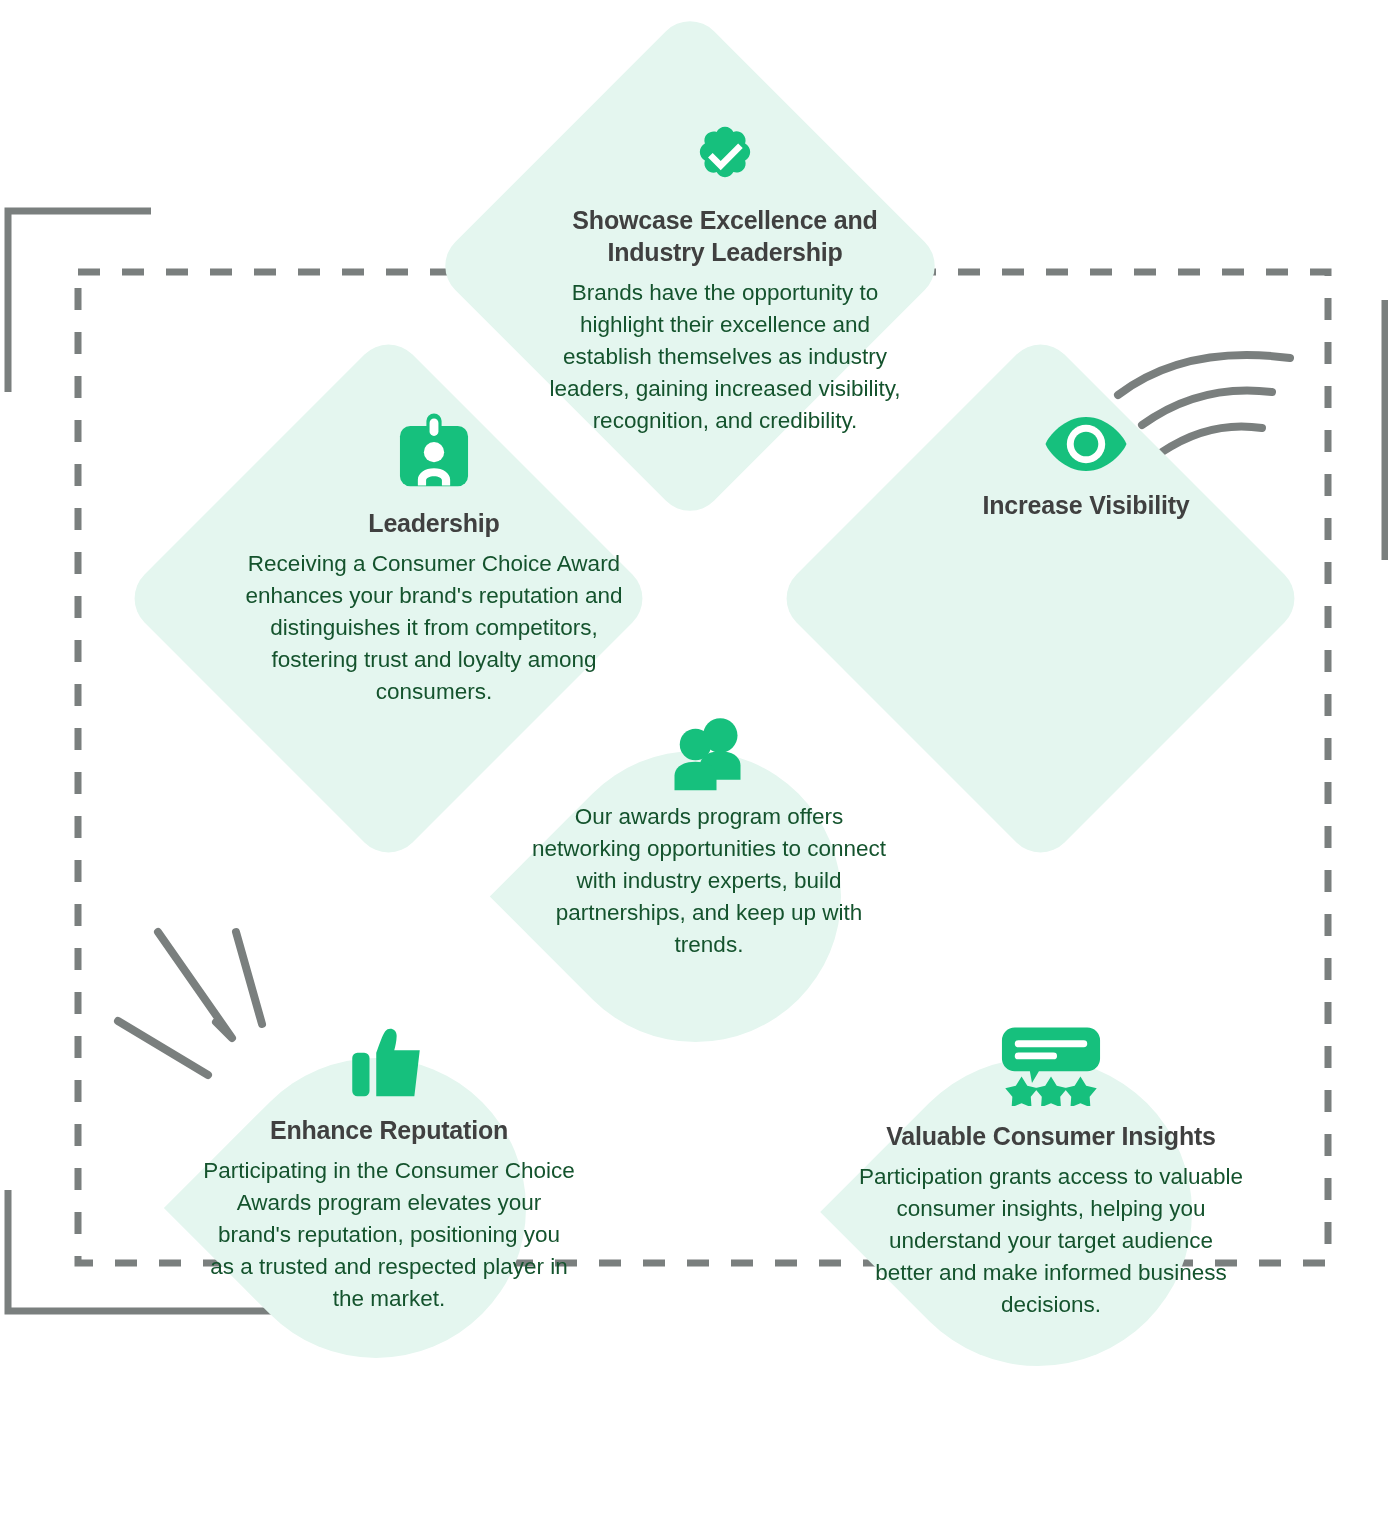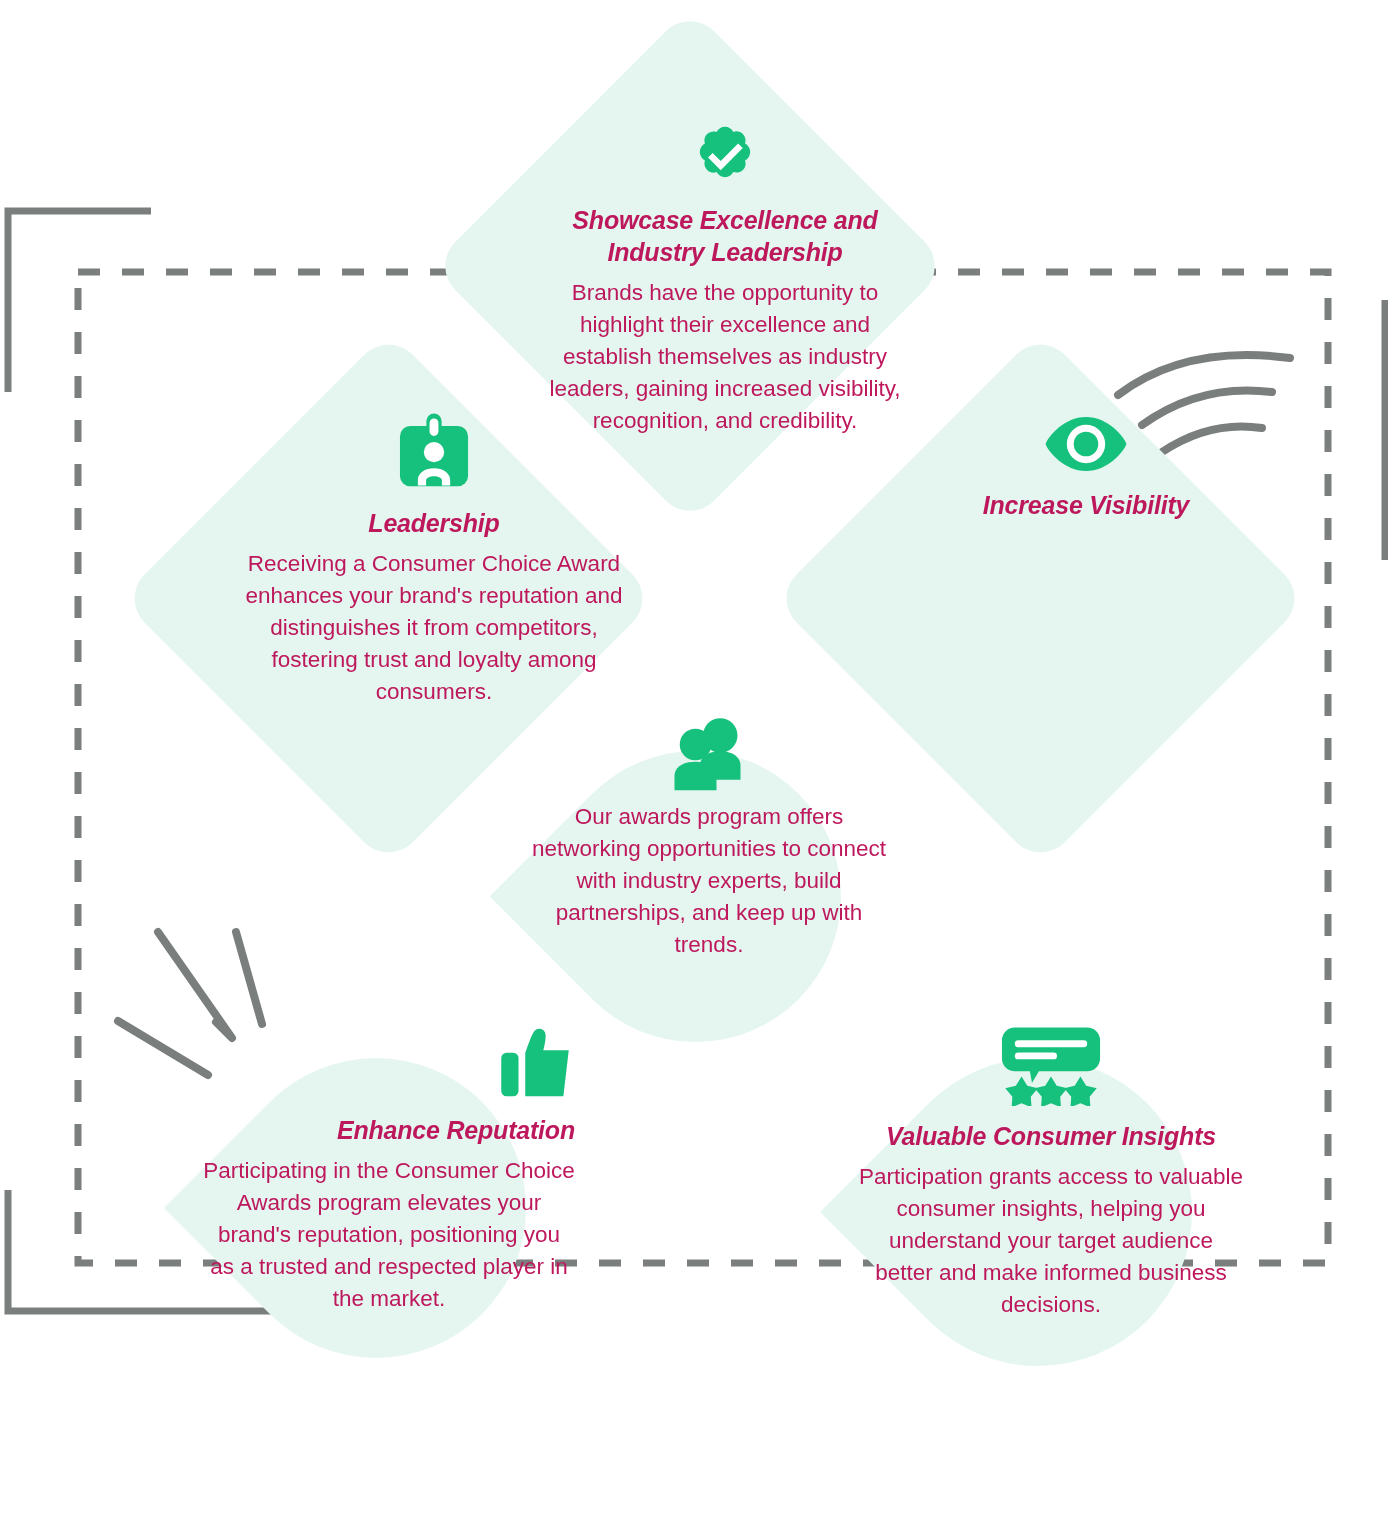--- a/index.html
+++ b/index.html
@@ -54,30 +54,29 @@
     z-index: 3;
     display: flex;
     flex-direction: column;
     align-items: center;
   }
   .card-icon {
     display: block;
     line-height: 0;
   }
   .card-title {
-    color: #be185d;
+    color: #404040;
     font-weight: bold;
     font-size: 25px;
     line-height: 1.28;
     letter-spacing: -0.2px;
     margin-top: 14px;
-    font-style: italic;
   }
   .card-desc {
-    color: #be185d;
+    color: #14532d;
     font-size: 22.5px;
     line-height: 1.42;
     margin-top: 9px;
   }
 
   
   
   #card-showcase { left: 434px; top: 8px; width: 516px; }
   #card-showcase .card-shape { left: 73px; top: 75px; width: 366px; height: 366px; }
   #card-showcase .card-inner { width: 384px; margin-left: 66px; padding-top: 106px; }
@@ -93,21 +92,21 @@
   #card-visibility .card-inner { width: 378px; margin-left: 92px; padding-top: 95px; }
 
   
   #card-networking { left: 490px; top: 690px; width: 412px; }
   #card-networking .card-shape { left: 60px; top: 61px; width: 291px; height: 291px; }
   #card-networking .card-inner { width: 360px; margin-left: 26px; padding-top: 28px; }
 
   
   #card-reputation { left: 164px; top: 940px; width: 424px; }
   #card-reputation .card-shape { left: 62px; top: 118px; width: 300px; height: 300px; }
-  #card-reputation .card-inner { width: 372px; margin-left: 26px; padding-top: 88px; align-items: flex-end; }
+  #card-reputation .card-inner { width: 372px; margin-left: 26px; padding-top: 88px; }
 
   
   #card-insights { left: 820px; top: 940px; width: 436px; }
   #card-insights .card-shape { left: 64px; top: 118px; width: 308px; height: 308px; }
   #card-insights .card-inner { width: 384px; margin-left: 26px; padding-top: 86px; }
 </style>
 </head>
 <body>
 
 <div id="stage">

